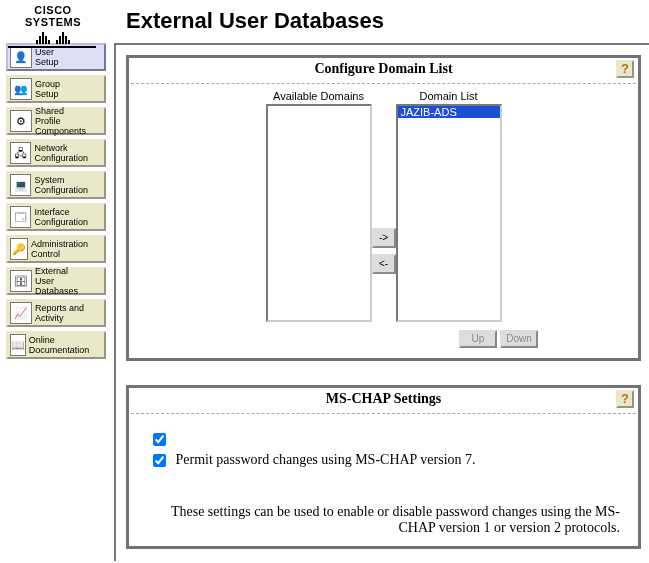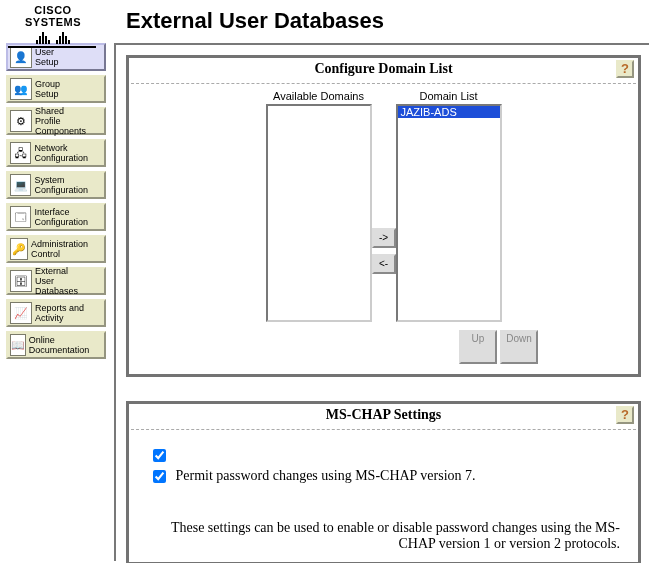--- a/index.html
+++ b/index.html
@@ -157,21 +157,21 @@
     background:#ddd;
     font-family:Arial,sans-serif;
     font-size:10px;
     cursor:pointer;
     text-align:center;
     line-height:16px;
   }
   .updown { text-align:center; margin-top:8px; padding-left:230px;}
   .updown .btn {
     display:inline-block;
-    width:38px;height:34px;
+    width:38px;height:18px;
     border:2px outset #ddd;
     background:#ddd;
     font-family:Arial,sans-serif;font-size:10px;
     color:#888; cursor:pointer;
     line-height:14px;
   }
   .mschap-body {
     padding:14px 10px 10px 10px;
     font-family:"Times New Roman",serif;
     font-size:14px;

